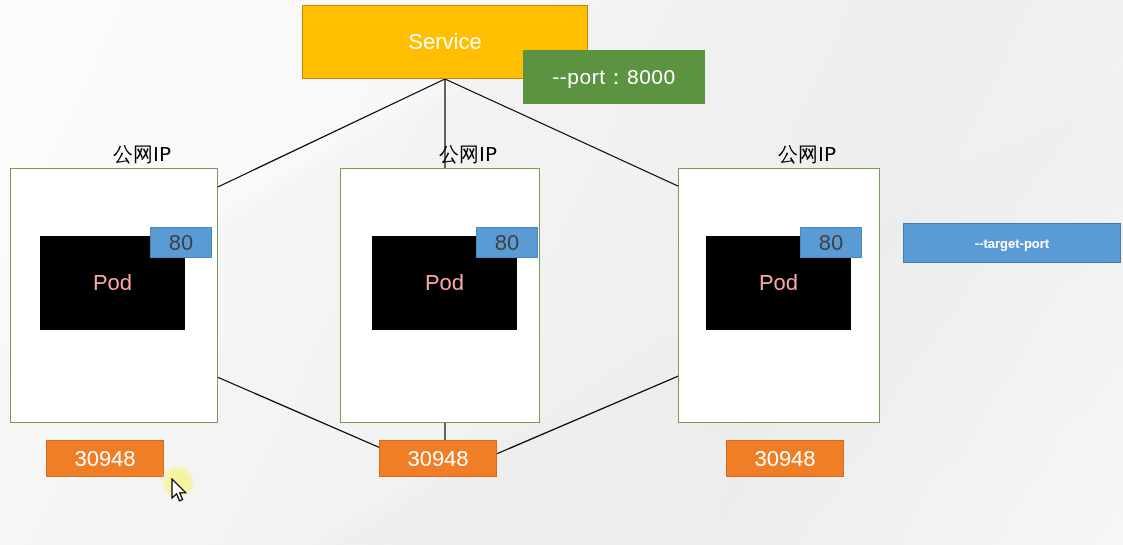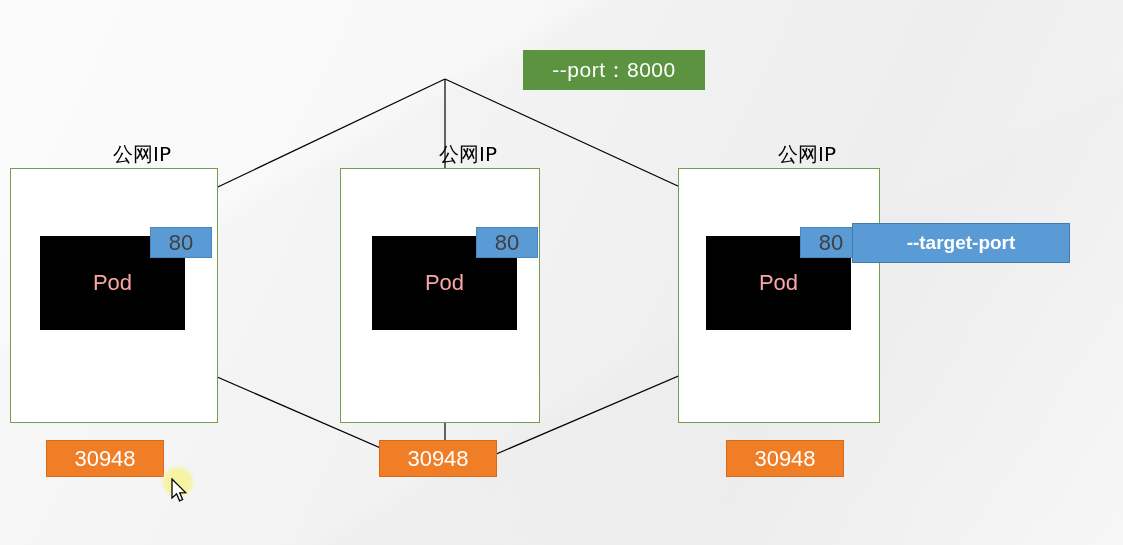--- a/index.html
+++ b/index.html
@@ -45,21 +45,21 @@
   .service-box {
     left: 302px; top: 5px; width: 286px; height: 74px;
     background: #ffbe00;
     border: 1px solid #c08a12;
     font-size: 22px;
     font-weight: 400;
   }
 
   
   .port-box {
-    left: 523px; top: 50px; width: 182px; height: 40px;
+    left: 523px; top: 50px; width: 182px; height: 54px;
     background: #5b9340;
     border: 1px solid #5b9340;
     font-size: 21px;
     letter-spacing: 0.5px;
   }
 
   
   .net-group {
     position: absolute;
     box-sizing: border-box;
@@ -114,24 +114,24 @@
     font-size: 22px;
     display: flex;
     align-items: center;
     justify-content: center;
     box-sizing: border-box;
     margin-top: 36px;
   }
 
   
   .target-port-box {
-    left: 852px; top: 223px; width: 218px; height: 40px;
+    left: 903px; top: 223px; width: 218px; height: 40px;
     background: #5b9bd5;
     border: 1px solid #3f7cb0;
-    font-size: 19px;
+    font-size: 13px;
     font-weight: bold;
   }
 
   
   .deployment-box {
     left: 313px; top: 477px; width: 263px; height: 61px;
     background: #5b9bd5;
     border: 1px solid #4a87bf;
     font-size: 22px;
   }
@@ -172,20 +172,23 @@
 
     <line x1="445" y1="79" x2="778" y2="232" stroke="#000000" stroke-width="1.2" marker-end="url(#arrowOpen)"></line>
 
     <line x1="445" y1="476" x2="116" y2="333" stroke="#000000" stroke-width="1.2" marker-end="url(#arrowOpen)"></line>
 
     <line x1="445" y1="476" x2="445" y2="333" stroke="#000000" stroke-width="1.2" marker-end="url(#arrowOpen)"></line>
 
     <line x1="445" y1="476" x2="779" y2="333" stroke="#000000" stroke-width="1.2" marker-end="url(#arrowOpen)"></line>
   </svg>
 
+  <div class="box service-box">
+    <span>Service</span>
+  </div>
 
   <div class="box port-box">
     <span>--port：8000</span>
   </div>
 
   <div class="net-group" style="left:10px; top:168px; width:208px; height:255px;">
     <div class="net-frame"></div>
     <div class="net-label">公网IP</div>
   </div>
   <div class="pod-box" style="left:40px; top:236px; width:145px; height:94px;">

